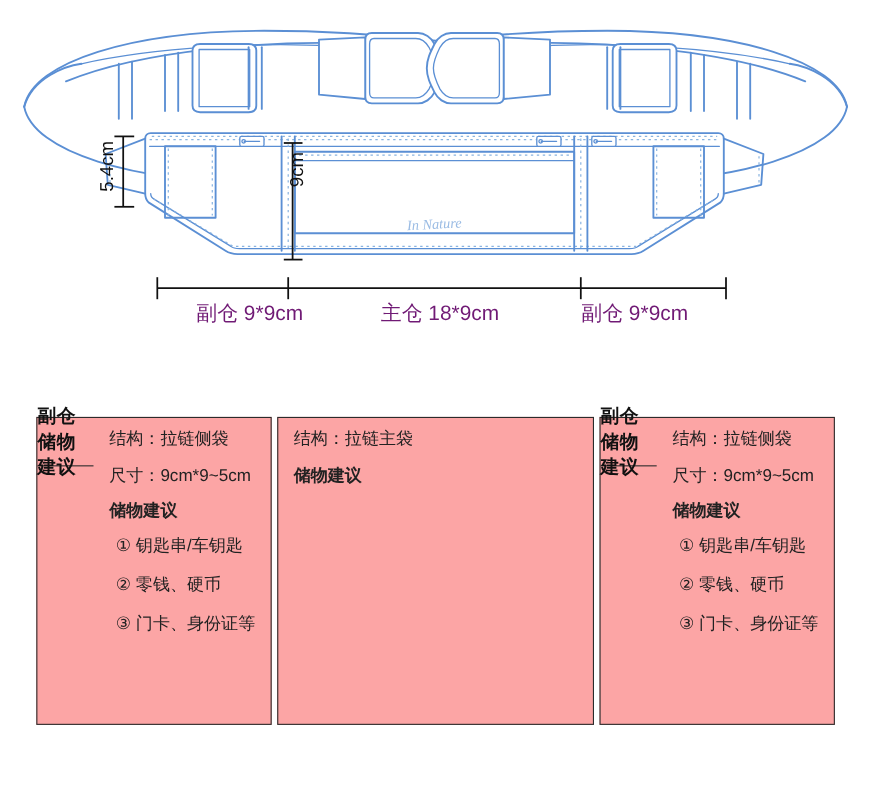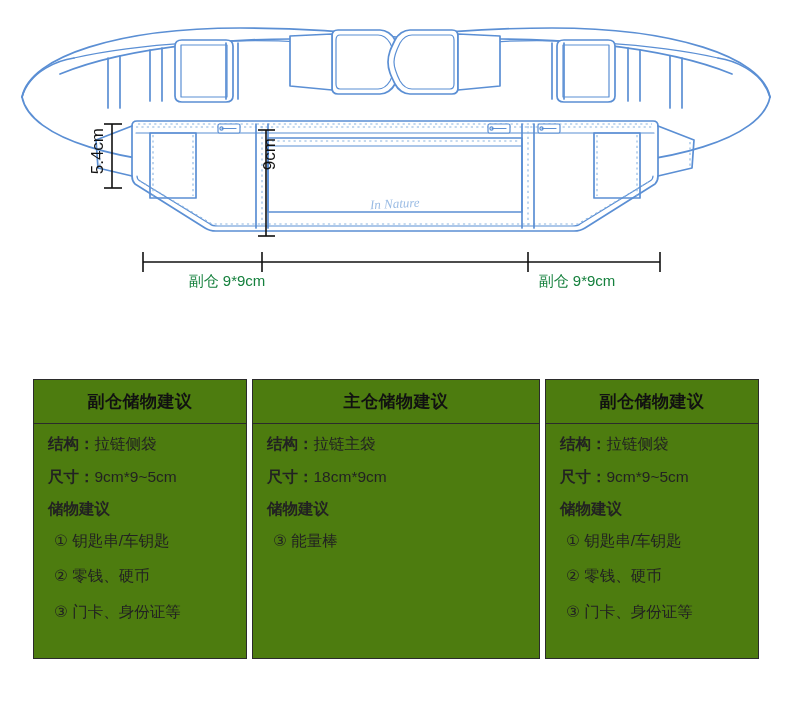--- a/index.html
+++ b/index.html
@@ -57,45 +57,45 @@
     font-size: 17px;
     writing-mode: vertical-rl;
     text-orientation: mixed;
     transform: rotate(180deg);
     transform-origin: center center;
   }
 
   .seg-label {
     position: absolute;
     top: 272px;
-    font-size: 15px;
-    color: #15803d;
+    font-size: 19px;
+    color: #701a75;
     text-align: center;
     white-space: nowrap;
   }
   #seg-label-left   { left: 137px; width: 180px; }
   #seg-label-main   { left: 300px; width: 200px; }
   #seg-label-right  { left: 487px; width: 180px; }
 
   
   #tables {
     position: absolute;
     left: 33px;
     top: 379px;
     width: 726px;
     height: 280px;
     display: flex;
     gap: 5px;
   }
   .card {
     border: 1.5px solid #2b2b2b;
-    background: #4d7c0f;
+    background: #fca5a5;
     box-sizing: border-box;
     display: flex;
-    flex-direction: column;
+    flex-direction: row;
   }
   .card.side { flex: 0 0 214px; }
   .card.main { flex: 0 0 288px; }
 
   .card-header {
     height: 43px;
     border-bottom: 1.5px solid #2b2b2b;
     display: flex;
     align-items: center;
     justify-content: center;
@@ -110,21 +110,21 @@
     box-sizing: border-box;
   }
   .row {
     font-size: 15.5px;
     line-height: 1;
     margin-bottom: 20px;
     color: #222;
     white-space: nowrap;
   }
   .row.tight { margin-bottom: 17px; }
-  .row .k { color: #222; font-weight: bold; }
+  .row .k { color: #222; }
   .row.heading {
     font-weight: bold;
     margin-bottom: 16px;
   }
   .row.bullet {
     padding-left: 6px;
   }
 </style>
 </head>
 <body>
@@ -329,20 +329,21 @@
         <path d="M528,252 L 528,272"></path>
         <path d="M660,252 L 660,272"></path>
       </g>
     </svg>
 
     <div class="dim-label" id="label-54cm">5.4cm</div>
 
     <div class="dim-label" id="label-9cm">9cm</div>
 
     <div class="seg-label" id="seg-label-left">副仓 9*9cm</div>
+    <div class="seg-label" id="seg-label-main">主仓 18*9cm</div>
     <div class="seg-label" id="seg-label-right">副仓 9*9cm</div>
   </div>
 
   <div id="tables">
 
     <div class="card side">
       <div class="card-header">副仓储物建议</div>
       <div class="card-body">
         <div class="row tight">
           <span class="k">结构：</span><span>拉链侧袋</span>
@@ -351,30 +352,25 @@
           <span class="k">尺寸：</span><span>9cm*9~5cm</span>
         </div>
         <div class="row heading">储物建议</div>
         <div class="row bullet">① 钥匙串/车钥匙</div>
         <div class="row bullet">② 零钱、硬币</div>
         <div class="row bullet">③ 门卡、身份证等</div>
       </div>
     </div>
 
     <div class="card main">
-      <div class="card-header">主仓储物建议</div>
       <div class="card-body">
         <div class="row tight">
           <span class="k">结构：</span><span>拉链主袋</span>
         </div>
-        <div class="row tight">
-          <span class="k">尺寸：</span><span>18cm*9cm</span>
-        </div>
         <div class="row heading">储物建议</div>
-        <div class="row bullet">③ 能量棒</div>
       </div>
     </div>
 
     <div class="card side">
       <div class="card-header">副仓储物建议</div>
       <div class="card-body">
         <div class="row tight">
           <span class="k">结构：</span><span>拉链侧袋</span>
         </div>
         <div class="row tight">

